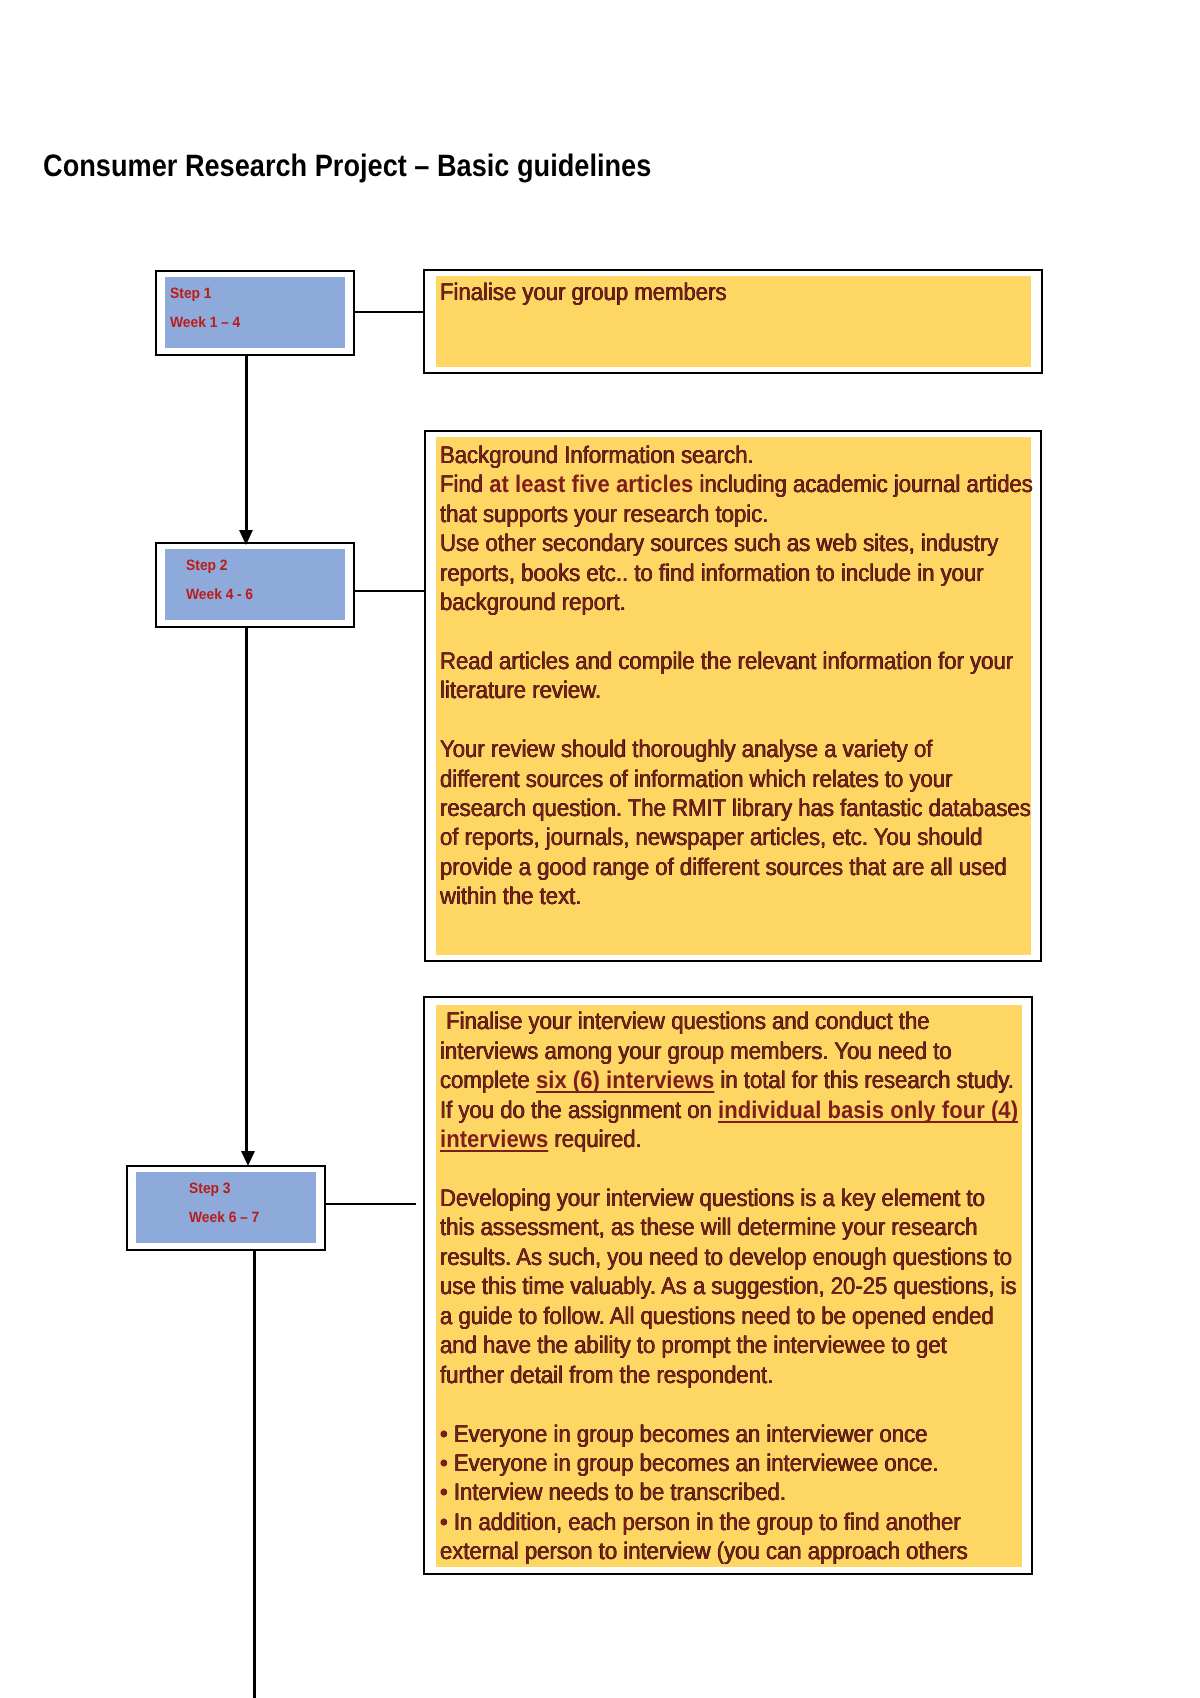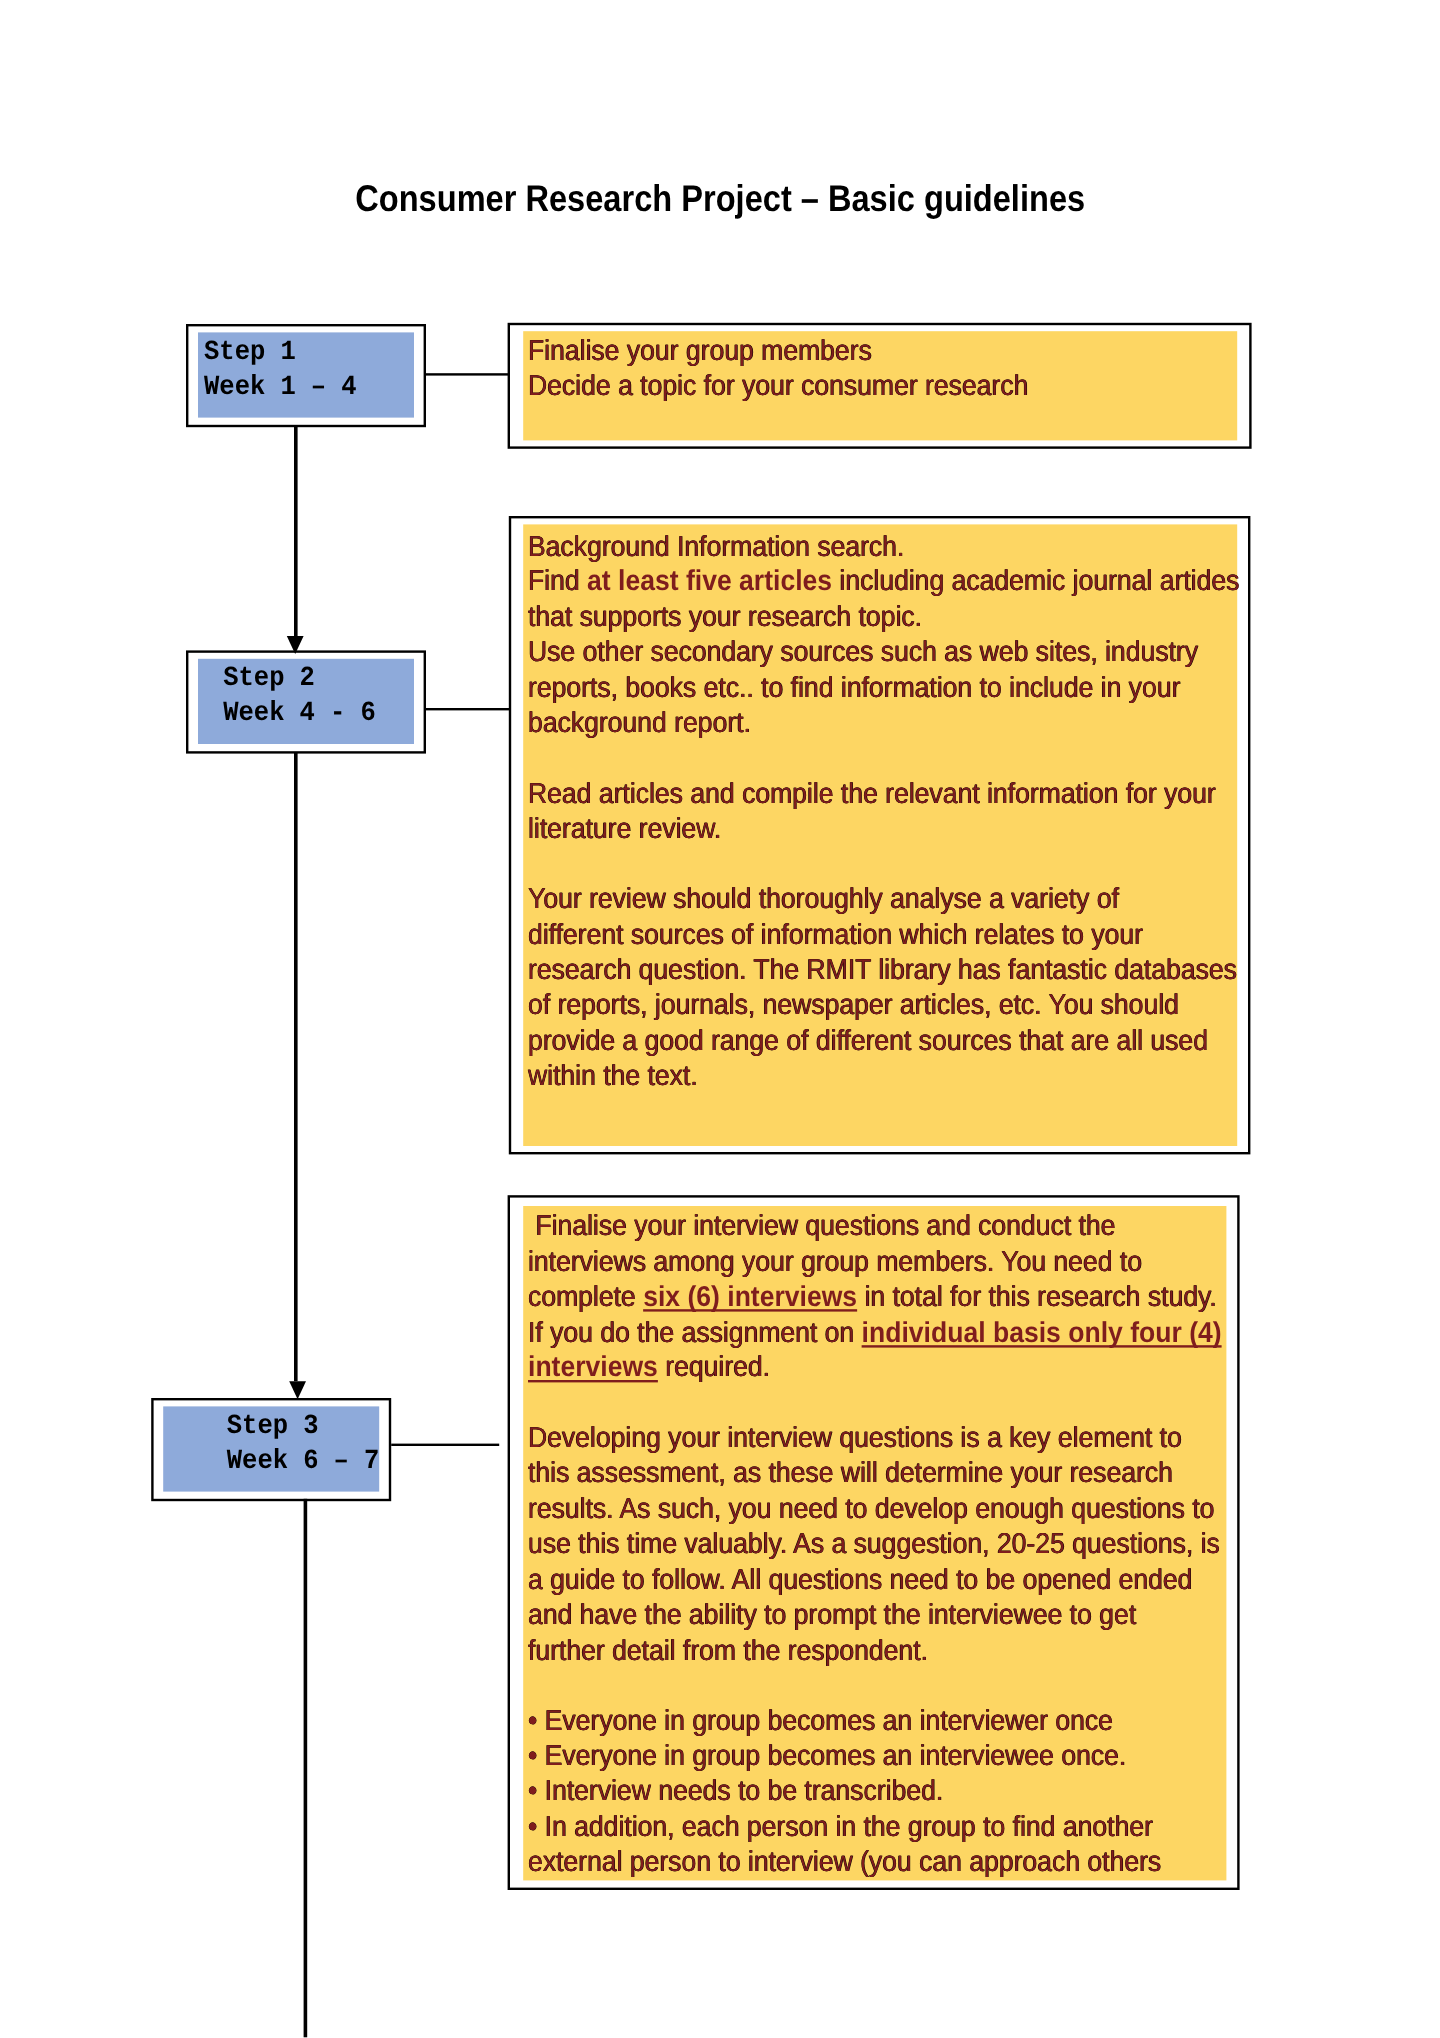--- a/index.html
+++ b/index.html
@@ -1,22 +1,22 @@
 <!DOCTYPE html>
 <html><head>
 <meta charset="utf-8">
 <style>
   html,body{margin:0;padding:0;background:#fff;}
   body{width:1200px;height:1698px;font-family:"Liberation Sans",sans-serif;position:relative;overflow:hidden;-webkit-font-smoothing:antialiased;text-rendering:geometricPrecision;}
   .page{position:absolute;left:0;top:0;width:1200px;height:1698px;background:#fff;}
-  .title{position:absolute;left:0;top:148px;width:1200px;text-align:center;font-size:31px;font-weight:bold;color:#000;line-height:35px;filter:opacity(1);}
+  .title{position:absolute;left:0;top:148px;width:1200px;font-size:31px;font-weight:bold;color:#000;line-height:35px;filter:opacity(1);}
   .title span{display:inline-block;transform:scaleX(0.876);transform-origin:center;}
   .sbox{position:absolute;border:2px solid #000;background:#fff;box-sizing:border-box;}
   .sfill{position:absolute;background:#8eaada;box-sizing:border-box;}
-  .stext{position:absolute;font-size:23px;font-weight:bold;color:#000000;line-height:29.3px;white-space:pre;word-spacing:-0.2px;filter:opacity(1);font-family:Liberation Mono, monospace;}
+  .stext{position:absolute;font-size:15px;font-weight:bold;color:#b91c1c;line-height:29.3px;white-space:pre;word-spacing:-0.2px;filter:opacity(1);}
   .stext b{display:block;font-weight:bold;}
   .stext i{display:inline-block;transform:scaleX(0.925);transform-origin:left center;font-style:normal;}
   .ybox{position:absolute;border:2px solid #000;background:#fff;box-sizing:border-box;}
   .yfill{position:absolute;background:#fdd663;box-sizing:border-box;}
   .ytext{position:absolute;font-size:24px;color:#7f1d1d;line-height:29.45px;white-space:pre;text-shadow:0.33px 0 0 #000,-0.33px 0 0 #000;filter:opacity(1);}
   .ytext .ln{display:block;height:29.45px;}
   .ytext .sc{display:inline-block;transform:scaleX(0.922);transform-origin:left center;white-space:pre;}
   .ytext .bd{font-weight:bold;text-shadow:none;}
   .ytext .ul{text-decoration:underline;font-weight:bold;text-shadow:none;text-underline-offset:2.5px;text-decoration-thickness:2px;text-decoration-skip-ink:none;}
   .hline{position:absolute;background:#000;}
@@ -37,21 +37,21 @@
   <div class="sbox" style="left:155px;top:542px;width:200px;height:86px;"></div>
   <div class="sfill" style="left: 165px; top: 549px; width: 180px; height: 71px; background-color: rgb(142, 170, 218);"></div>
   <div class="stext" style="left:170px;top:551px;margin-left:16px;"><b><i>Step 2</i></b><b><i>Week 4 - 6</i></b></div>
 
   <div class="sbox" style="left:126px;top:1165px;width:200px;height:86px;"></div>
   <div class="sfill" style="left: 136px; top: 1172px; width: 180px; height: 71px; background-color: rgb(142, 170, 218);"></div>
   <div class="stext" style="left:141px;top:1174px;margin-left:48px;"><b><i>Step 3</i></b><b><i>Week 6 – 7</i></b></div>
 
   <div class="ybox" style="left:423px;top:269px;width:620px;height:105px;"></div>
   <div class="yfill" style="left: 436px; top: 276px; width: 595px; height: 91px; background-color: rgb(253, 214, 99);"></div>
-  <div class="ytext" style="left:440px;top:278px;"><span class="ln"><span class="sc"><span>Finalise your group members</span></span></span><span class="ln"><span class="sc"><span>Decide a topic for your consumer research</span></span></span></div>
+  <div class="ytext" style="left:440px;top:278px;"><span class="ln"><span class="sc"><span>Finalise your group members</span></span></span></div>
 
   <div class="ybox" style="left:424px;top:430px;width:618px;height:532px;"></div>
   <div class="yfill" style="left: 436px; top: 437px; width: 595px; height: 518px; background-color: rgb(253, 214, 99);"></div>
   <div class="ytext" style="left:440px;top:440.8px;"><span class="ln"><span class="sc"><span>Background Information search.</span></span></span><span class="ln"><span class="sc"><span>Find </span><span class="bd">at least five articles</span><span> including academic journal artides</span></span></span><span class="ln"><span class="sc"><span>that supports your research topic.</span></span></span><span class="ln"><span class="sc"><span>Use other secondary sources such as web sites, industry</span></span></span><span class="ln"><span class="sc"><span>reports, books etc.. to find information to include in your</span></span></span><span class="ln"><span class="sc"><span>background report.</span></span></span><span class="ln"><span class="sc">&nbsp;</span></span><span class="ln"><span class="sc"><span>Read articles and compile the relevant information for your</span></span></span><span class="ln"><span class="sc"><span>literature review.</span></span></span><span class="ln"><span class="sc">&nbsp;</span></span><span class="ln"><span class="sc"><span>Your review should thoroughly analyse a variety of</span></span></span><span class="ln"><span class="sc"><span>different sources of information which relates to your</span></span></span><span class="ln"><span class="sc"><span>research question. The RMIT library has fantastic databases</span></span></span><span class="ln"><span class="sc"><span>of reports, journals, newspaper articles, etc. You should</span></span></span><span class="ln"><span class="sc"><span>provide a good range of different sources that are all used</span></span></span><span class="ln"><span class="sc"><span>within the text.</span></span></span></div>
 
   <div class="ybox" style="left:423px;top:996px;width:610px;height:579px;"></div>
   <div class="yfill" style="left: 436px; top: 1005px; width: 586px; height: 562px; background-color: rgb(253, 214, 99);"></div>
   <div class="ytext" style="left:440px;top:1007.4px;"><span class="ln"><span class="sc"><span> Finalise your interview questions and conduct the</span></span></span><span class="ln"><span class="sc"><span>interviews among your group members. You need to</span></span></span><span class="ln"><span class="sc"><span>complete </span><span class="ul">six (6) interviews</span><span> in total for this research study.</span></span></span><span class="ln"><span class="sc"><span>If you do the assignment on </span><span class="ul">individual basis only four (4)</span></span></span><span class="ln"><span class="sc"><span class="ul">interviews</span><span> required.</span></span></span><span class="ln"><span class="sc">&nbsp;</span></span><span class="ln"><span class="sc"><span>Developing your interview questions is a key element to</span></span></span><span class="ln"><span class="sc"><span>this assessment, as these will determine your research</span></span></span><span class="ln"><span class="sc"><span>results. As such, you need to develop enough questions to</span></span></span><span class="ln"><span class="sc"><span>use this time valuably. As a suggestion, 20-25 questions, is</span></span></span><span class="ln"><span class="sc"><span>a guide to follow. All questions need to be opened ended</span></span></span><span class="ln"><span class="sc"><span>and have the ability to prompt the interviewee to get</span></span></span><span class="ln"><span class="sc"><span>further detail from the respondent.</span></span></span><span class="ln"><span class="sc">&nbsp;</span></span><span class="ln"><span class="sc"><span>• Everyone in group becomes an interviewer once</span></span></span><span class="ln"><span class="sc"><span>• Everyone in group becomes an interviewee once.</span></span></span><span class="ln"><span class="sc"><span>• Interview needs to be transcribed.</span></span></span><span class="ln"><span class="sc"><span>• In addition, each person in the group to find another</span></span></span><span class="ln"><span class="sc"><span>external person to interview (you can approach others</span></span></span></div>
 
   <div class="hline" style="left:355px;top:311px;width:70px;height:2px;"></div>

